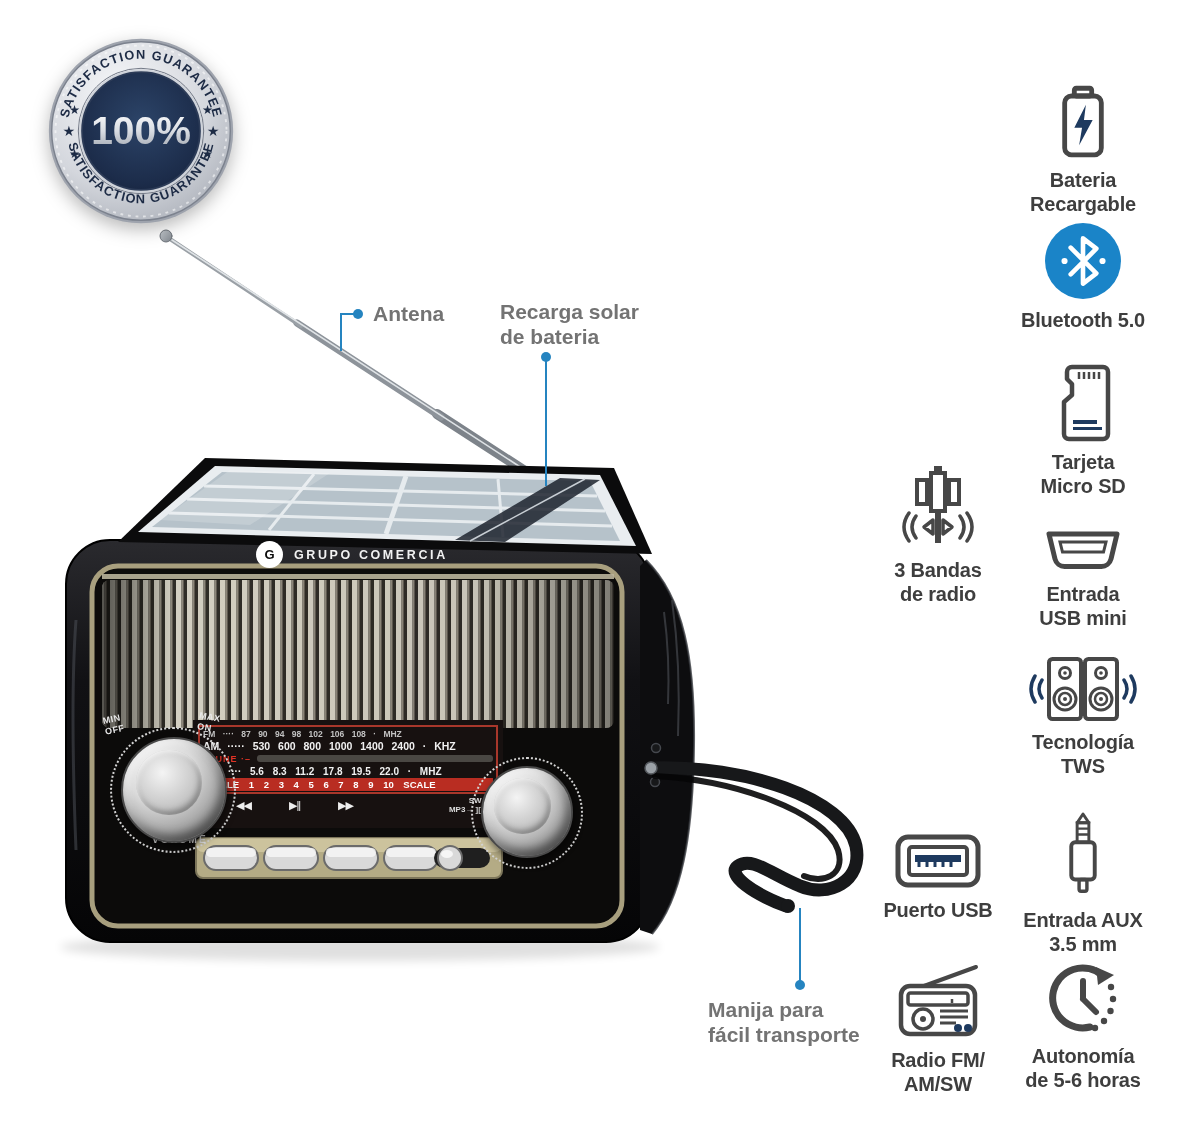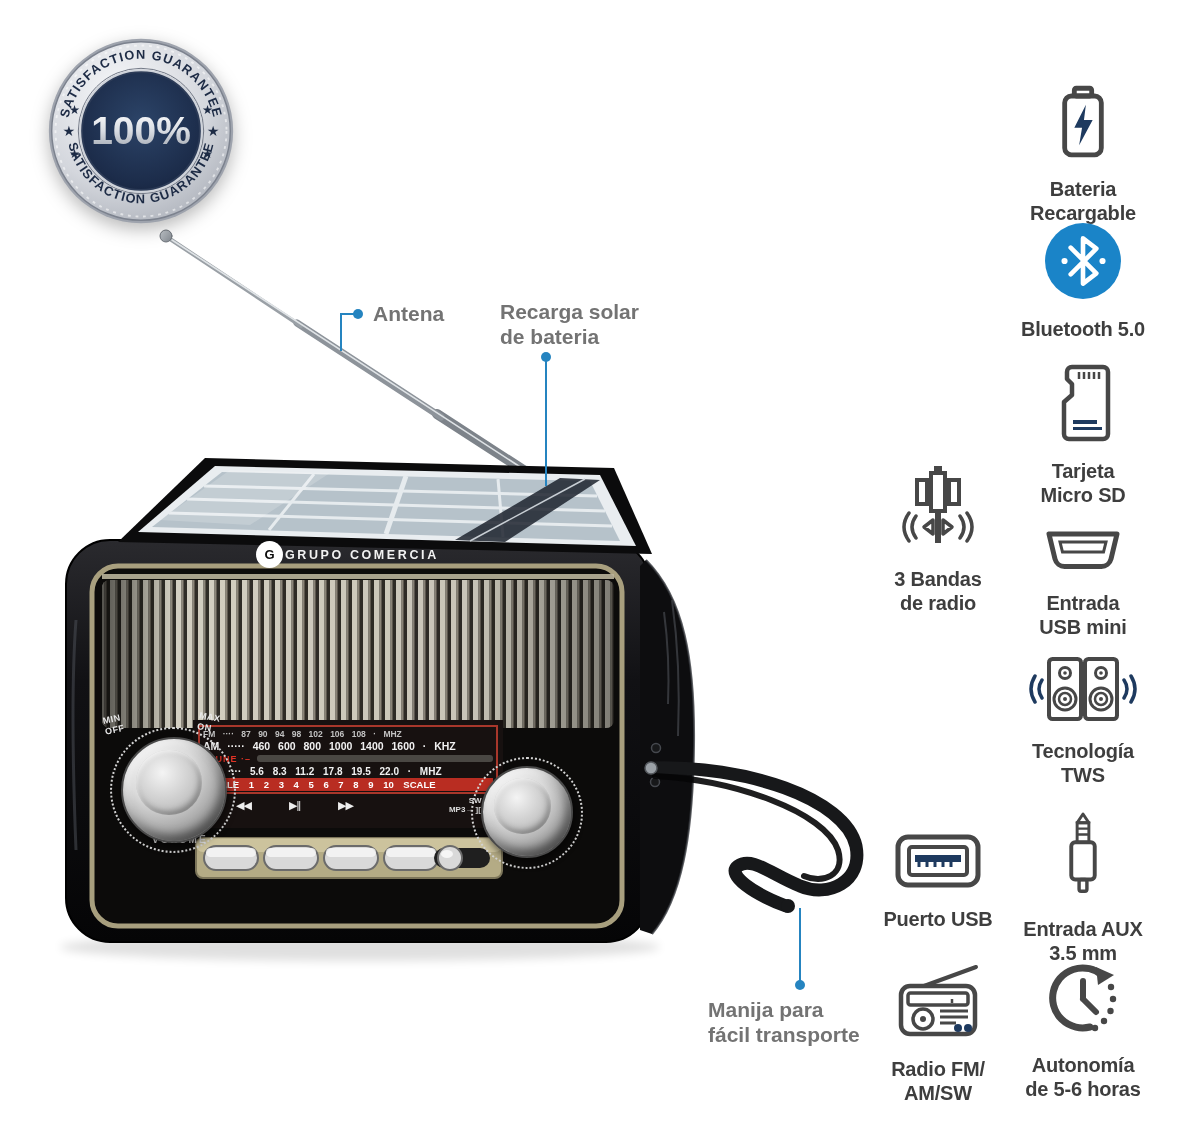--- a/index.html
+++ b/index.html
@@ -4,31 +4,31 @@
 <style>
   *{margin:0;padding:0;box-sizing:border-box}
   html,body{background:#ffffff}
   body{font-family:"Liberation Sans",sans-serif;color:#3e3e3e}
   #canvas{position:relative;width:1200px;height:1145px;background:#ffffff;overflow:hidden}
   .abs{position:absolute}
   svg{display:block}
   
   .feat{position:absolute;width:176px;display:flex;flex-direction:column;align-items:center;z-index:2}
   .feat .ic{flex:0 0 auto}
-  .feat-label{margin-top:18px;font-weight:bold;font-size:20px;line-height:1.18;color:#3e3e3e;
+  .feat-label{margin-top:9px;font-weight:bold;font-size:20px;line-height:1.18;color:#3e3e3e;
               text-align:center;white-space:pre-line;letter-spacing:-0.2px}
   
   .callout-label{position:absolute;z-index:2;font-weight:bold;font-size:21px;line-height:1.2;
                  color:#737373;white-space:pre-line}
   .center{}
   
   #logo-row{position:absolute;left:256px;top:541px;display:flex;align-items:center;z-index:2}
   #logo-circle{width:27px;height:27px;border-radius:50%;background:#ffffff;display:flex;
                align-items:center;justify-content:center;font-weight:bold;font-size:13px;color:#0a0a0a}
-  #logo-text{margin-left:2px;color:#f2f2f2;font-weight:bold;font-size:12.5px;letter-spacing:2.6px}
+  #logo-text{margin-left:11px;color:#f2f2f2;font-weight:bold;font-size:12.5px;letter-spacing:2.6px}
   #dial{position:absolute;left:198px;top:725px;width:300px;z-index:2}
   .dialbox{border:2px solid #a8372b;background:#171110;padding:1px 3px}
   .drow{display:flex;align-items:center;white-space:nowrap;overflow:hidden}
   .r-fm{font-size:8.5px;color:#c2c2c2;font-weight:bold;word-spacing:5px;height:11px}
   .r-am{font-size:10.5px;color:#f1f1f1;font-weight:bold;word-spacing:5px;height:14px}
   .r-tune{height:11px}
   .r-tune .tlabel{font-size:9px;color:#e03325;font-weight:bold;letter-spacing:1px}
   .r-tune .twindow{flex:1;height:7px;margin-left:6px;background:#4a4743;border-radius:3px}
   .r-sw{font-size:10px;color:#f1f1f1;font-weight:bold;word-spacing:6px;height:14px}
   .r-scale{font-size:9.5px;color:#ffffff;font-weight:bold;word-spacing:7px;height:13px;
@@ -213,21 +213,21 @@
 fácil transporte</div>
 
   <div id="logo-row">
     <div id="logo-circle">G</div>
     <div id="logo-text">GRUPO COMERCIA</div>
   </div>
 
   <div id="dial">
     <div class="dialbox">
       <div class="drow r-fm">FM ···· 87 90 94 98 102 106 108 · MHZ</div>
-      <div class="drow r-am">AM ····· 460 600 800 1000 1400 1600 · KHZ</div>
+      <div class="drow r-am">AM ····· 530 600 800 1000 1400 2400 · KHZ</div>
       <div class="drow r-tune">
         <span class="tlabel">–TUNE ·–</span>
         <span class="twindow"></span>
       </div>
       <div class="drow r-sw">SW ···· 5.6 8.3 11.2 17.8 19.5 22.0 · MHZ</div>
       <div class="drow r-scale">SCALE 1 2 3 4 5 6 7 8 9 10 SCALE</div>
     </div>
     <div class="drow r-trans">
       <span class="tp">◀◀</span>
       <span class="tp">▶||</span>

